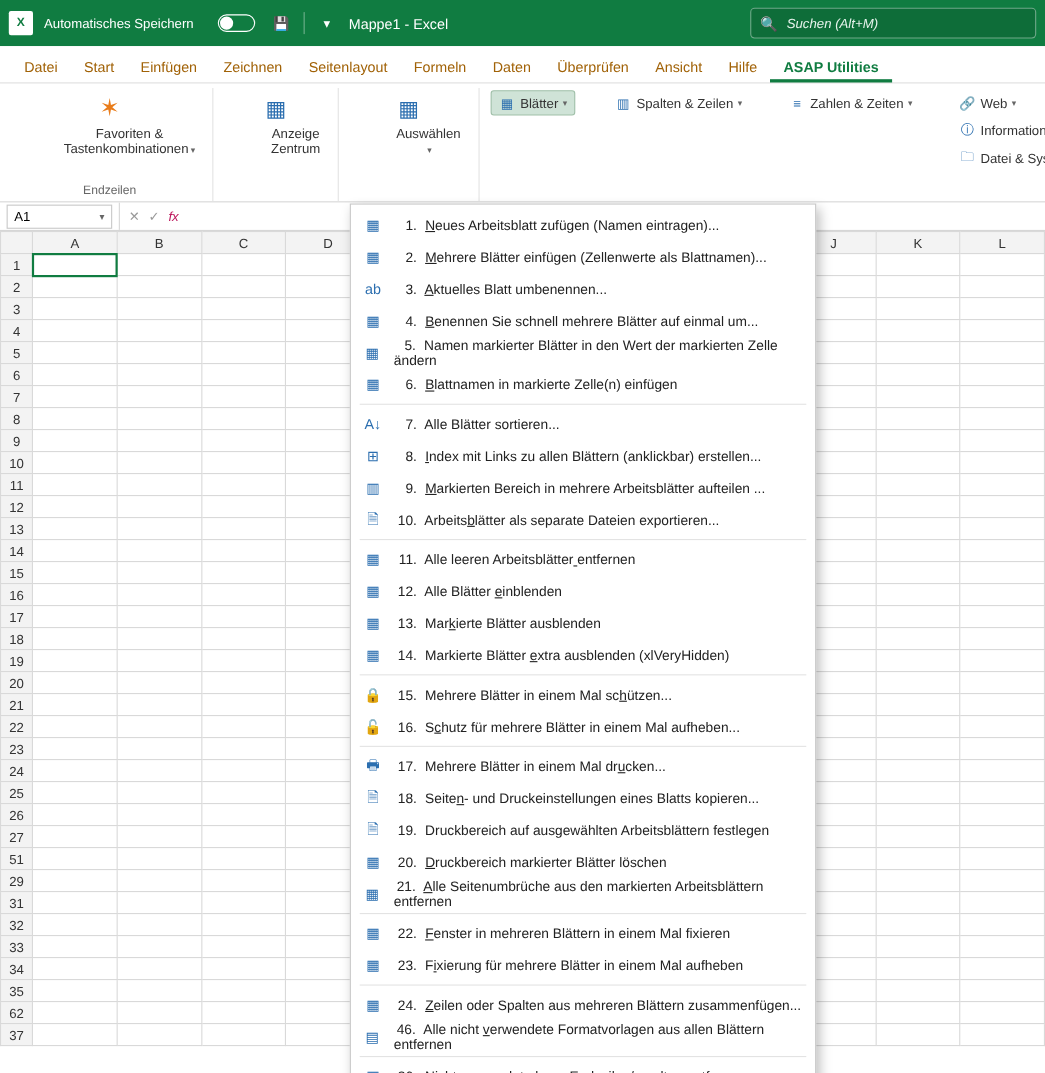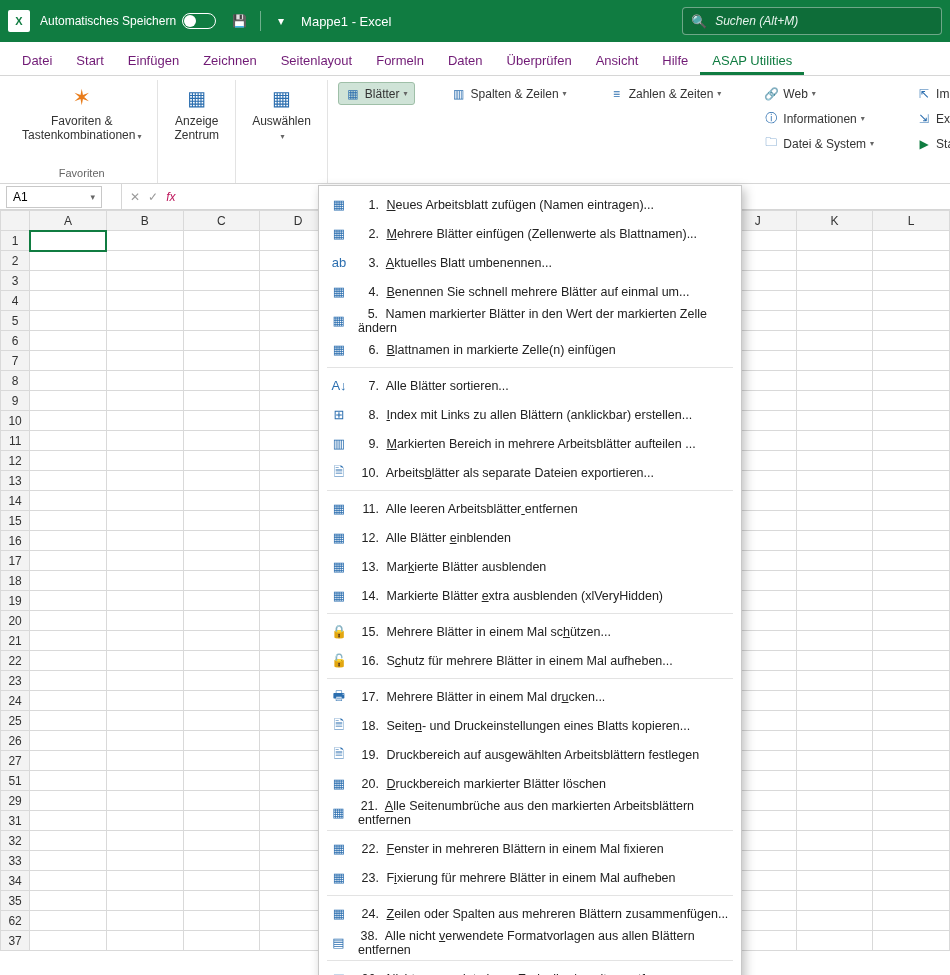--- a/index.html
+++ b/index.html
@@ -1,55 +1,55 @@
 <!DOCTYPE html>
 <html><head>
 <meta charset="utf-8">
 <style>
   * { box-sizing: border-box; margin: 0; padding: 0; font-family: "Segoe UI", Arial, sans-serif; }
   body { width: 950px; height: 975px; overflow: hidden; background: #fff; font-size: 12px; }
 
   
   .titlebar { height: 42px; background: #107c41; display: flex; align-items: center; color: #fff; padding: 0 8px; }
   .titlebar .app-icon { width: 22px; height: 22px; background: #fff; color: #107c41; display: flex; align-items: center; justify-content: center; font-weight: bold; font-size: 11px; border-radius: 2px; margin-right: 10px; }
-  .titlebar .autosave-label { font-size: 12px; margin-right: 6px; }
+  .titlebar .autosave-label { font-size: 12px; margin-right: 22px; }
   .titlebar .toggle { width: 34px; height: 16px; border: 1px solid #fff; border-radius: 10px; position: relative; margin-right: 10px; }
   .titlebar .toggle::after { content:''; position:absolute; width:12px; height:12px; border-radius:50%; background:#fff; left:1px; top:1px; }
   .titlebar .qa-btn { width:24px; height:24px; display:flex; align-items:center; justify-content:center; color:#fff; margin:0 2px; }
   .titlebar .sep { width:1px; height:20px; background:rgba(255,255,255,0.4); margin:0 6px; }
   .titlebar .file-title { margin-left: 6px; font-size:13px; }
   .titlebar .search-box { margin-left:auto; width:260px; height:28px; background:#0e6d39; border:1px solid rgba(255,255,255,0.4); border-radius:4px; display:flex; align-items:center; padding:0 8px; color:#e6f3ec; }
   .titlebar .search-box .mag { margin-right:8px; font-size:13px; }
   .titlebar .search-box span.ph { font-size:12px;font-style:italic; }
 
   
   .ribbon-tabs { height:34px; background:#fff; border-bottom:1px solid #d6d6d6; display:flex; align-items:flex-end; padding:0 10px; }
-  .ribbon-tabs .tab { padding:7px 12px; font-size:13px; color:#701a75; cursor:pointer; }
-  .ribbon-tabs .tab.active { color:#107c41; border-bottom:3px solid #107c41; font-weight:400; padding-bottom:4px;text-align:right; }
+  .ribbon-tabs .tab { padding:7px 12px; font-size:13px; color:#a16207; cursor:pointer; }
+  .ribbon-tabs .tab.active { color:#107c41; border-bottom:3px solid #107c41; font-weight:700; padding-bottom:4px;text-align:right; }
 
   
   .ribbon { height:108px; background:#fff; border-bottom:1px solid #d6d6d6; display:flex; padding:4px 6px 0 6px; position:relative; }
   .group { display:flex; flex-direction:column; align-items:center; padding:0 10px; border-right:1px solid #e3e3e3; }
   .group:last-child { border-right:none; }
   .bigbtn { display:flex; flex-direction:column; align-items:center; justify-content:flex-start; padding:4px 6px; text-align:center; font-size:12px; color:#333; }
   .bigbtn .ico { width:34px; height:28px; display:flex; align-items:center; justify-content:center; font-size:22px; color:#e97c1a; }
   .bigbtn .ico.blue { color:#2b6eaf; font-size:20px; }
-  .bigbtn .lbl { line-height:1.2; margin-top:2px;}
+  .bigbtn .lbl { line-height:1.2; margin-top:2px;margin-left:36px;}
   .bigbtn .caret { font-size:8px; color:#666; margin-left:2px; }
   .group-label { font-size:11px; color:#666; margin-top:auto; margin-bottom:4px; }
 
   .col-stack { display:flex; flex-direction:column; gap:2px; padding-top:2px; }
   .smallbtn { display:flex; align-items:center; height:23px; padding:0 6px; font-size:12px; color:#333; white-space:nowrap; }
   .smallbtn .ic { width:16px; height:16px; margin-right:4px; display:flex; align-items:center; justify-content:center; font-size:12px; color:#2b6eaf; }
   .smallbtn .ic.green { color:#107c41; }
   .smallbtn .caret { font-size:8px; color:#666; margin-left:4px; }
   .smallbtn.open { background:#cfe3d7; border:1px solid #9fbfa8; border-radius:3px; }
 
   
-  .formula-bar { height:26px; border-bottom:1px solid #d6d6d6; display:flex; align-items:center;gap:13px; }
+  .formula-bar { height:26px; border-bottom:1px solid #d6d6d6; display:flex; align-items:center; }
   .namebox { width:96px; height:22px; border:1px solid #c8c8c8; margin:0 6px; display:flex; align-items:center; padding:0 6px; font-size:12px; justify-content:space-between;}
   .namebox .dd { font-size:9px; color:#666; }
   .fx-area { display:flex; align-items:center; gap:8px; color:#9a9a9a; padding-left:8px; border-left:1px solid #d6d6d6; height:100%; }
   .fx-area .fx { font-style:italic; color:#be185d; }
 
   
   .grid-wrap { position:relative; height:calc(975px - 42px - 34px - 108px - 26px); overflow:hidden; }
   table.sheet { border-collapse:collapse; table-layout:fixed; }
   table.sheet th, table.sheet td { border:1px solid #d9d9d9; font-size:12px; color:#333; }
   table.sheet th { background:#f3f3f3; font-weight:normal; text-align:center; }
@@ -100,21 +100,21 @@
   <div class="tab active">ASAP Utilities</div>
 </div>
 
 <div class="ribbon">
   <div class="group">
     <div class="bigbtn">
       <div class="ico">✶</div>
       <div class="lbl"><span style="white-space:pre-line">Favoriten &amp;
 Tastenkombinationen</span><span class="caret">▾</span></div>
     </div>
-    <div class="group-label">Favoriten</div>
+    <div class="group-label">Endzeilen</div>
   </div>
 
   <div class="group">
     <div class="bigbtn">
       <div class="ico blue">▦</div>
       <div class="lbl" style="white-space:pre-line">Anzeige
 Zentrum</div>
     </div>
     <div class="group-label">&nbsp;</div>
   </div>
@@ -862,20 +862,20 @@
       <span class="ic">▦</span>
       <span class="txt"><span class="num">23.</span> F<u>i</u>xierung für mehrere Blätter in einem Mal aufheben</span>
     </div>
     <div class="hr"></div>
     <div class="item">
       <span class="ic">▦</span>
       <span class="txt"><span class="num">24.</span> <u>Z</u>eilen oder Spalten aus mehreren Blättern zusammenfügen...</span>
     </div>
     <div class="item">
       <span class="ic">▤</span>
-      <span class="txt"><span class="num">38.</span> Alle nicht <u>v</u>erwendete Formatvorlagen aus allen Blättern entfernen</span>
+      <span class="txt"><span class="num">46.</span> Alle nicht <u>v</u>erwendete Formatvorlagen aus allen Blättern entfernen</span>
     </div>
     <div class="hr"></div>
     <div class="item">
       <span class="ic">▦</span>
       <span class="txt"><span class="num">26.</span> Nicht verw<u>e</u>ndete leere Endzeilen/-spalten entfernen</span>
     </div>
   </div>
 
 </body></html>

